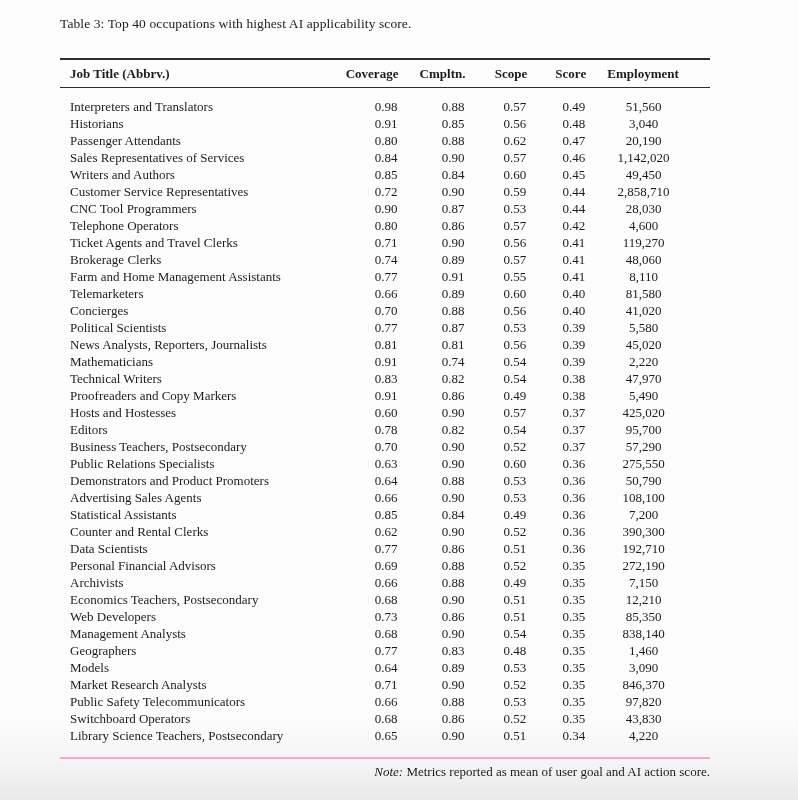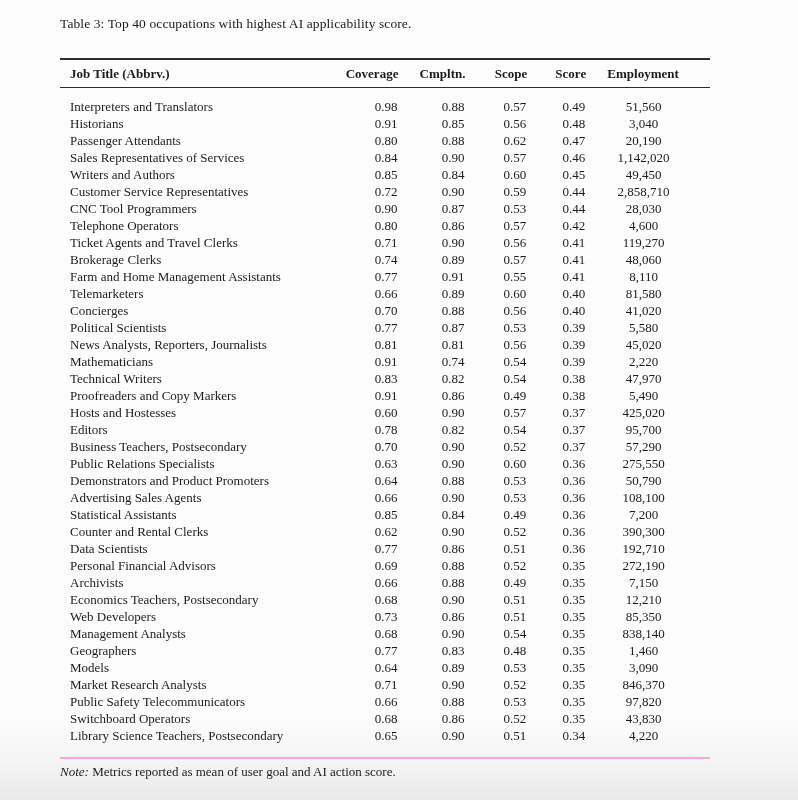--- a/index.html
+++ b/index.html
@@ -60,21 +60,21 @@
   }
   table.booktabs tbody tr:first-child td {
     padding-top: 10px;
   }
   table.booktabs tbody tr:last-child td {
     padding-bottom: 13px;
   }
   .note {
     width: 650px;
     margin: 5px 0 0 60px;
-    text-align: left;
+    text-align: right;
     font-size: 13px;
   }
   .note .note-label {
     font-style: italic;
   }
 </style>
 </head>
 <body>
 
 <div class="caption">Table 3: Top 40 occupations with highest AI applicability score.</div>

